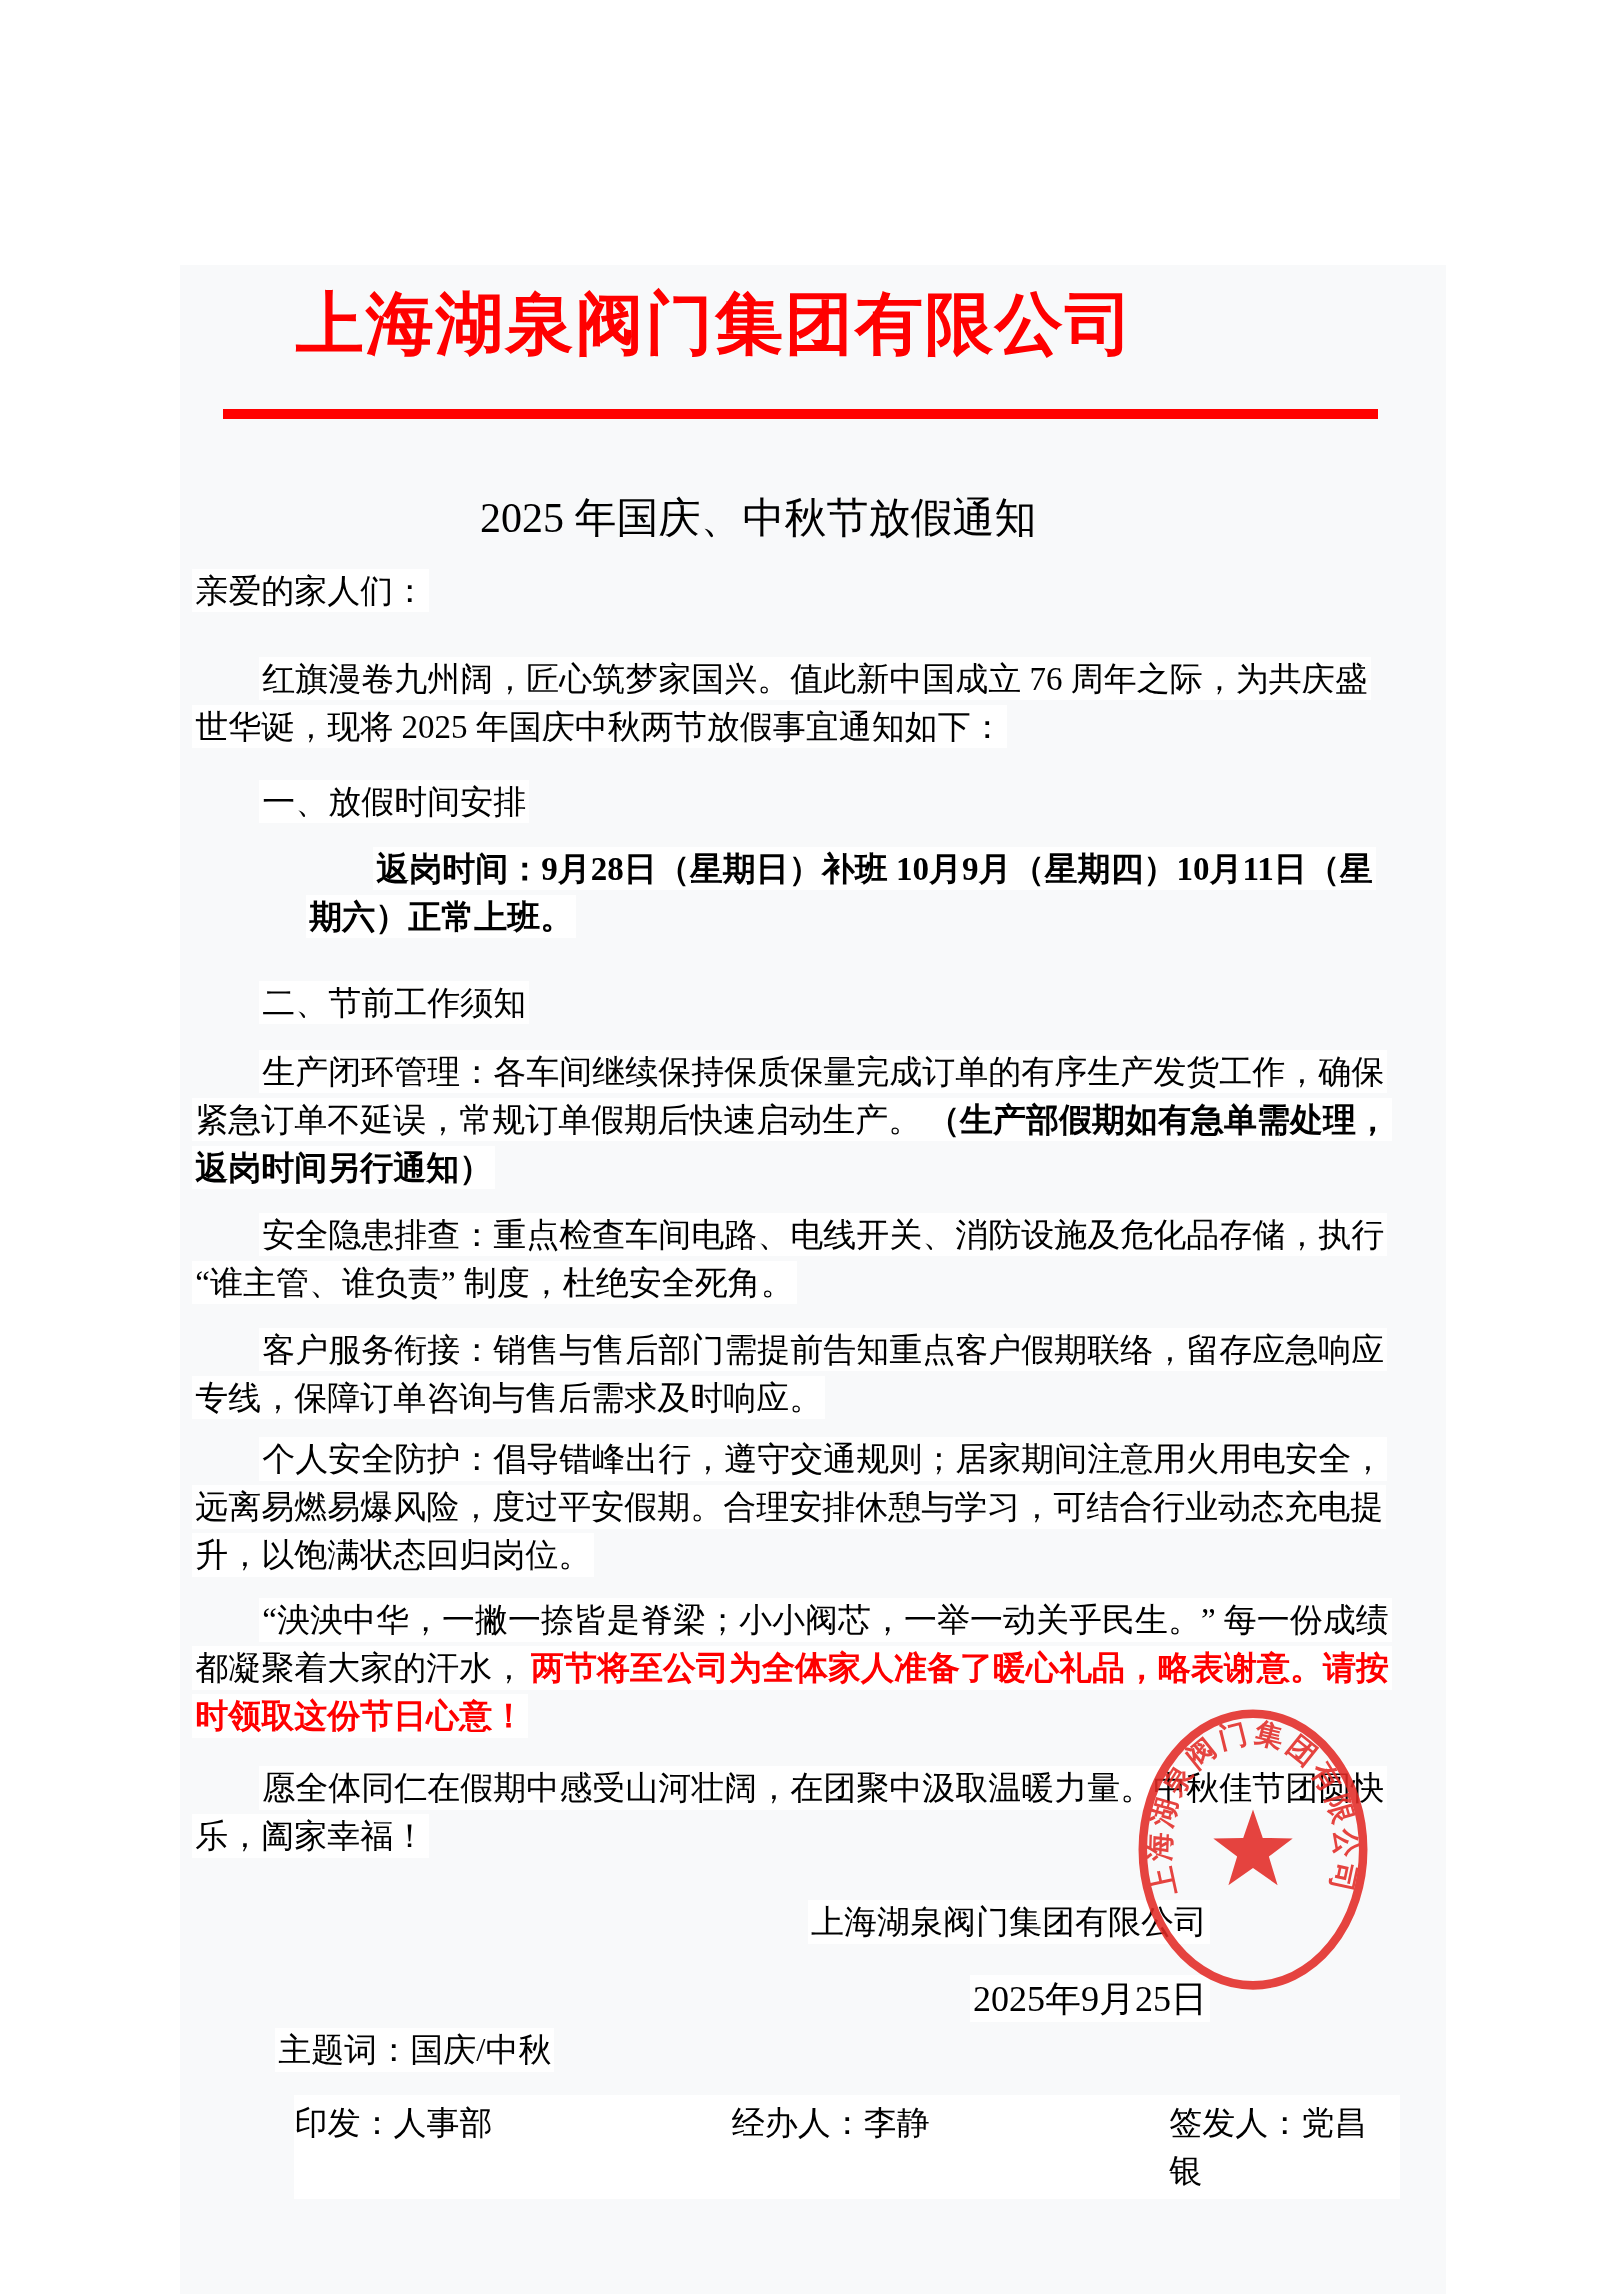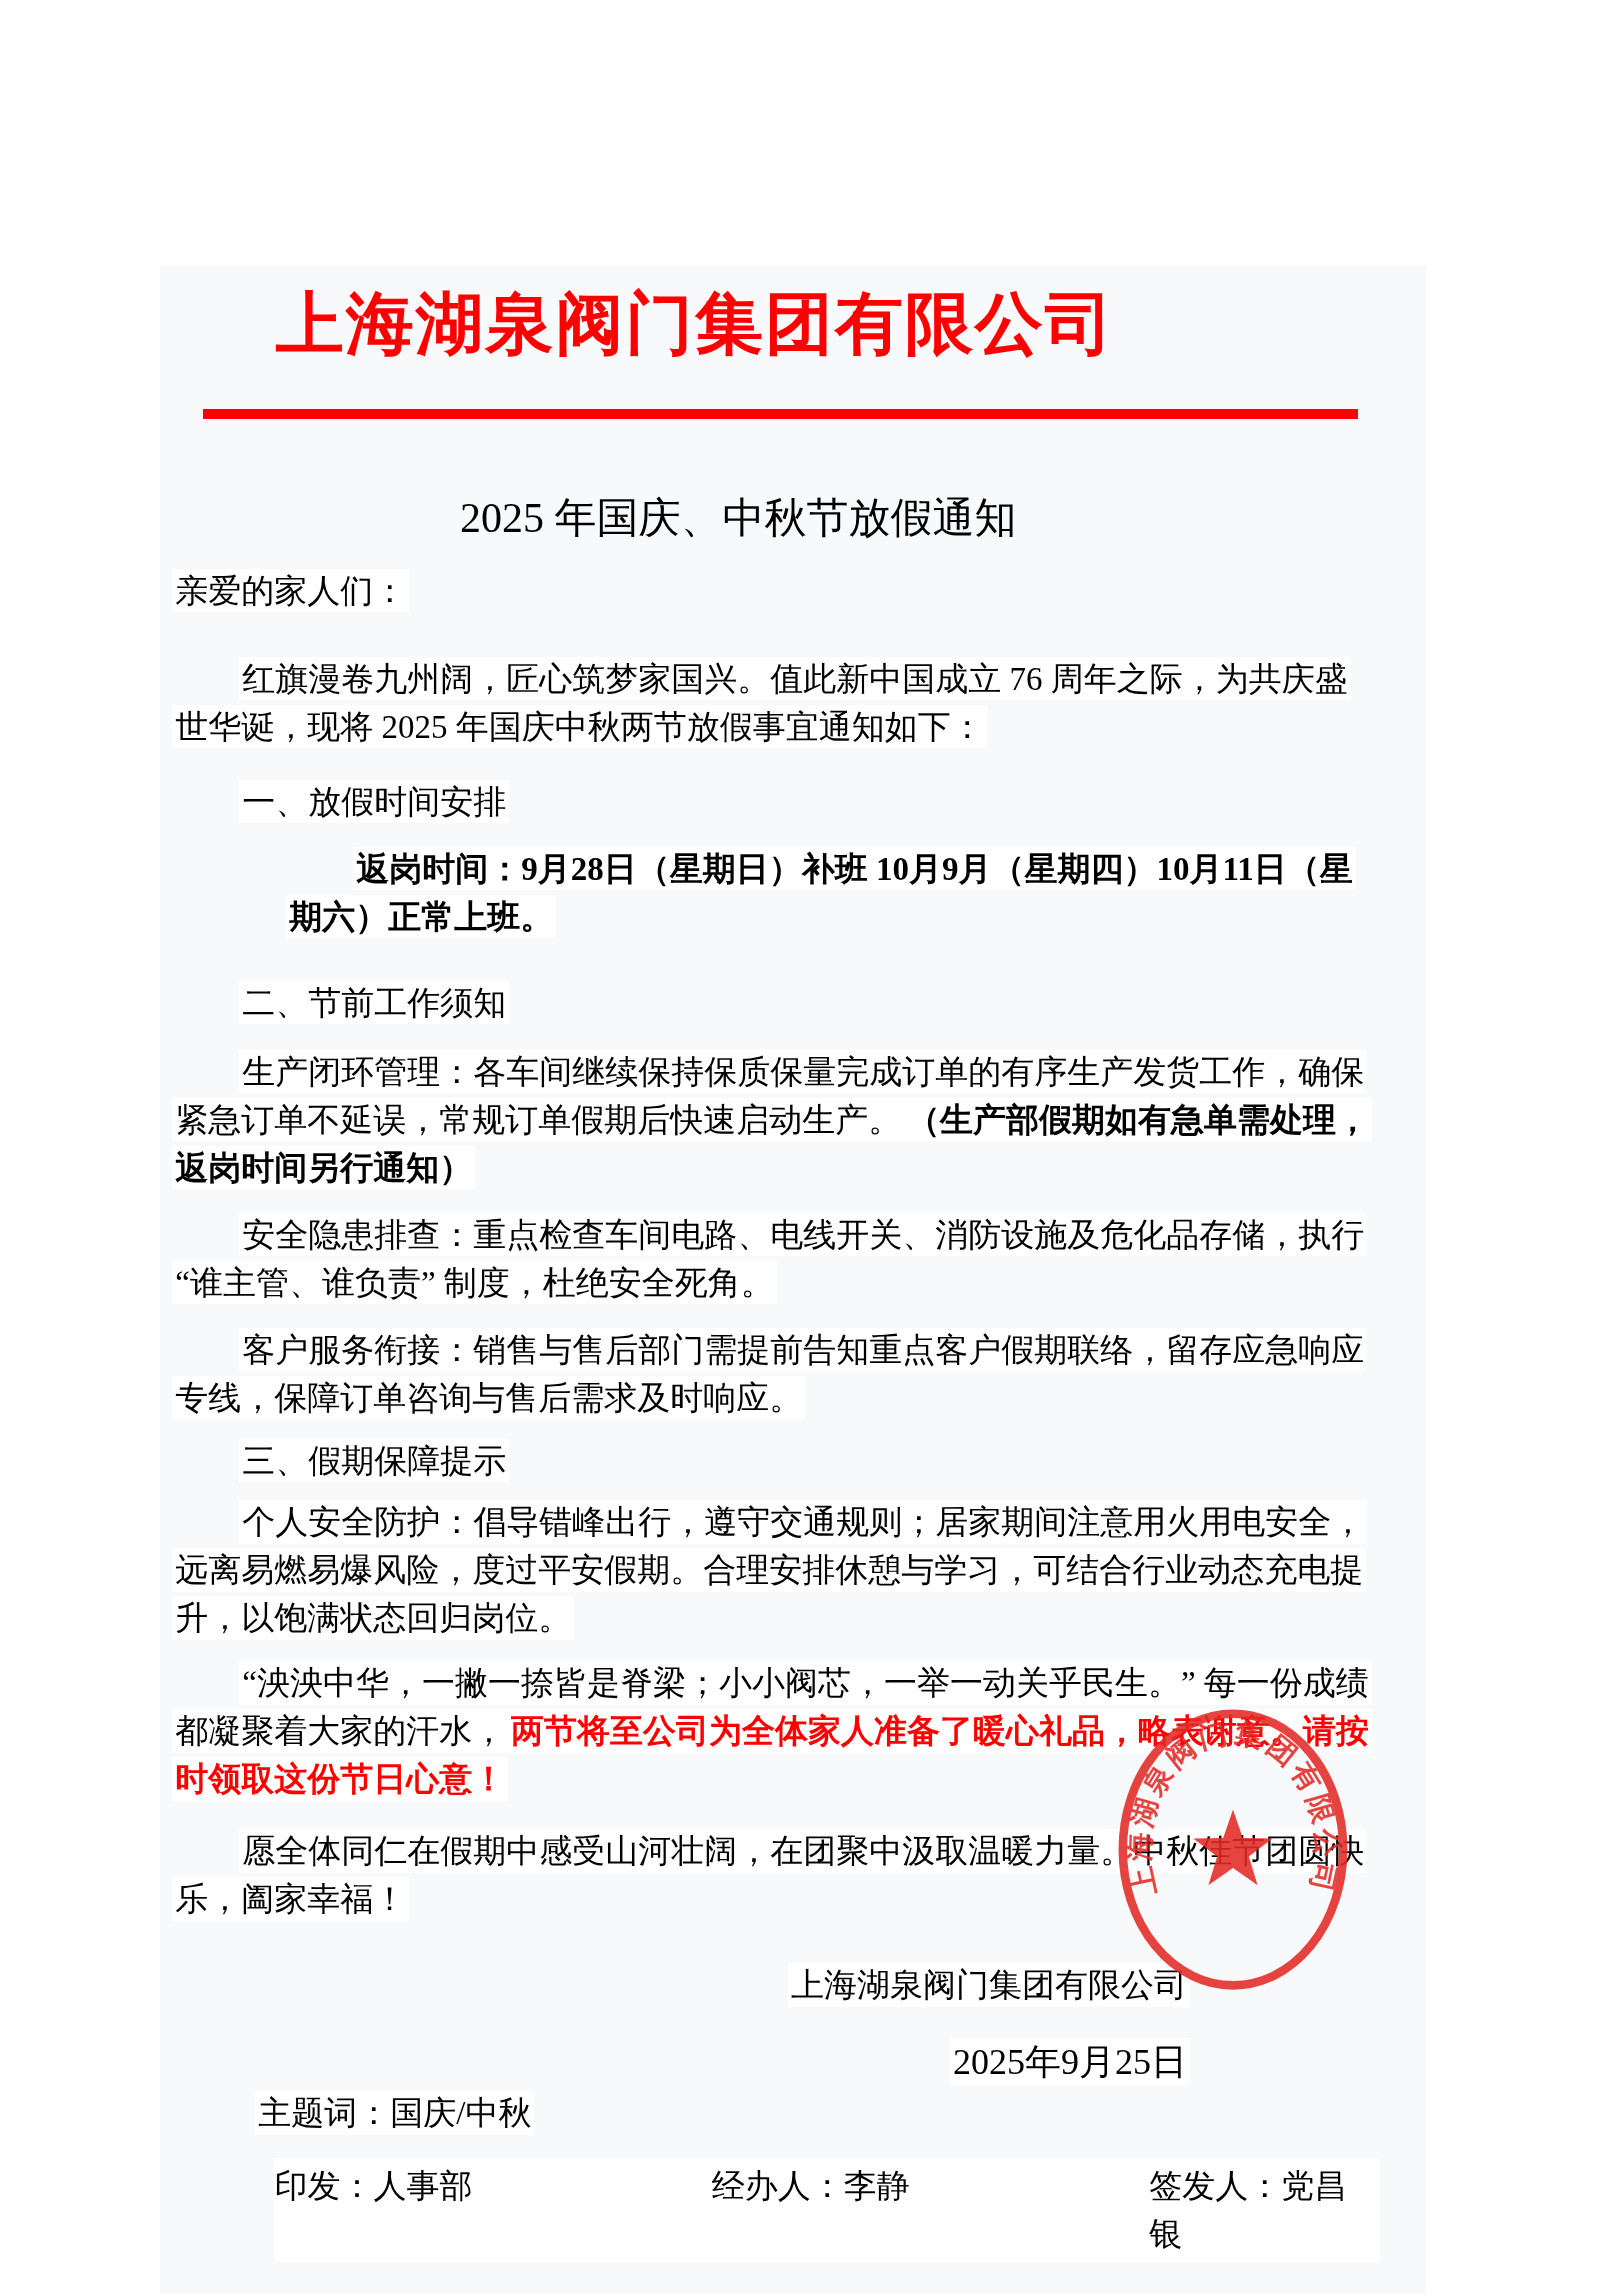--- a/index.html
+++ b/index.html
@@ -6,21 +6,21 @@
   html,body { margin:0; padding:0; }
   body {
     width:1623px; height:2294px;
     background:#ffffff;
     position:relative;
     font-family:"Liberation Serif","DejaVu Serif",serif;
     color:#000000;
     overflow:hidden;
   }
   .paper {
-    position:absolute; left:160px; top:265px;
+    position:absolute; left:180px; top:265px;
     width:1266px; height:2029px;
     background:#f8f9fa;
     box-sizing:border-box;
     padding:15px 46px 0 12.4px;
   }
   .hl {
     background:#ffffff;
     padding:3.8px 2.9px;
     -webkit-box-decoration-break:clone;
     box-decoration-break:clone;
@@ -85,21 +85,20 @@
   <p class="body bold-item" style="margin-top:19px"><span class="hl">返岗时间：9月28日（星期日）补班 10月9月（星期四）10月11日（星期六）正常上班。</span></p>
 
   <p class="body noindent" style="margin-top:38px"><span class="hl">二、节前工作须知</span></p>
 
   <p class="body" style="margin-top:21px"><span class="hl">生产闭环管理：各车间继续保持保质保量完成订单的有序生产发货工作，确保紧急订单不延误，常规订单假期后快速启动生产。</span><span class="hl b">（生产部假期如有急单需处理，返岗时间另行通知）</span></p>
 
   <p class="body" style="margin-top:19px"><span class="hl">安全隐患排查：重点检查车间电路、电线开关、消防设施及危化品存储，执行 “谁主管、谁负责” 制度，杜绝安全死角。</span></p>
 
   <p class="body" style="margin-top:19px"><span class="hl">客户服务衔接：销售与售后部门需提前告知重点客户假期联络，留存应急响应专线，保障订单咨询与售后需求及时响应。</span></p>
 
-  <p class="body noindent" style="margin-top:15px"><span class="hl">三、假期保障提示</span></p>
 
   <p class="body" style="margin-top:13.3px"><span class="hl">个人安全防护：倡导错峰出行，遵守交通规则；居家期间注意用火用电安全，远离易燃易爆风险，度过平安假期。合理安排休憩与学习，可结合行业动态充电提升，以饱满状态回归岗位。</span></p>
 
   <p class="body" style="margin-top:17px"><span class="hl">“泱泱中华，一撇一捺皆是脊梁；小小阀芯，一举一动关乎民生。” 每一份成绩都凝聚着大家的汗水，</span><span class="hl rb">两节将至公司为全体家人准备了暖心礼品，略表谢意。请按时领取这份节日心意！</span></p>
 
   <p class="body" style="margin-top:24px"><span class="hl">愿全体同仁在假期中感受山河壮阔，在团聚中汲取温暖力量。中秋佳节团圆快乐，阖家幸福！</span></p>
 
   <p class="line sig" style="margin-top:38px"><span class="hl">上海湖泉阀门集团有限公司</span></p>
 
   <p class="line sig date" style="margin-top:28.5px"><span class="hl">2025年9月25日</span></p>

